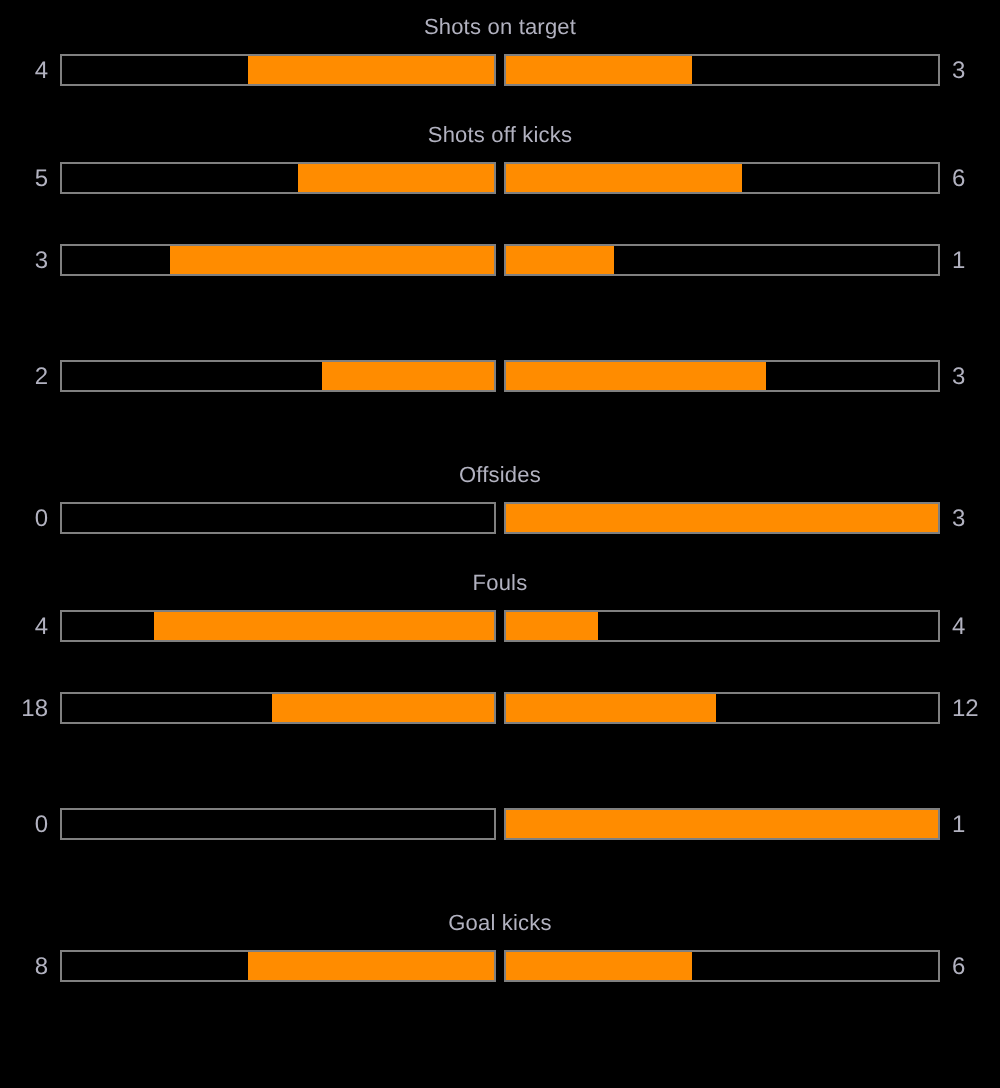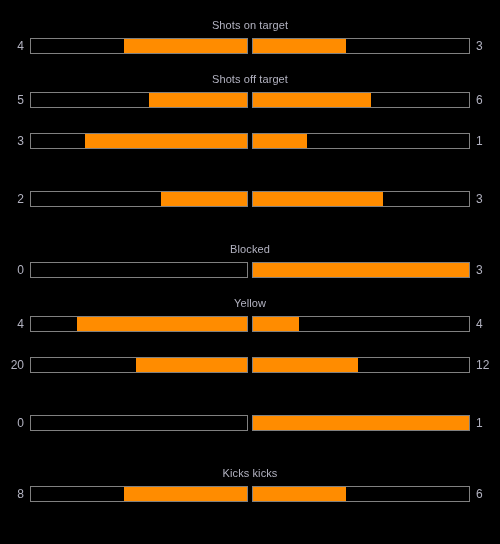--- a/index.html
+++ b/index.html
@@ -10,21 +10,21 @@
   }
   body {
     width: 500px;
     height: 544px;
     overflow: hidden;
     font-family: "Liberation Sans", sans-serif;
     position: relative;
   }
   #stats-panel {
     width: 500px;
-    padding-top: 19px;
+    padding-top: 8px;
     box-sizing: border-box;
   }
   .stat-row {
     height: 54px;
     position: relative;
   }
   .stat-title {
     text-align: center;
     color: #b2b2c0;
     font-size: 11px;
@@ -100,21 +100,21 @@
         <div class="bar-track left-track">
           <div class="bar-fill" style="width: 57.1%; background: rgb(255, 140, 0);"></div>
         </div>
         <div class="bar-track right-track">
           <div class="bar-fill" style="width: 42.9%; background: rgb(255, 140, 0);"></div>
         </div>
         <div class="value-label value-right">3</div>
       </div>
     </div>
     <div class="stat-row">
-      <div class="stat-title">Shots off target</div>
+      <div class="stat-title">Shots off kicks</div>
       <div class="bars">
         <div class="value-label value-left">5</div>
         <div class="bar-track left-track">
           <div class="bar-fill" style="width: 45.5%; background: rgb(255, 140, 0);"></div>
         </div>
         <div class="bar-track right-track">
           <div class="bar-fill" style="width: 54.5%; background: rgb(255, 140, 0);"></div>
         </div>
         <div class="value-label value-right">6</div>
       </div>
@@ -137,48 +137,48 @@
         <div class="bar-track left-track">
           <div class="bar-fill" style="width: 40%; background: rgb(255, 140, 0);"></div>
         </div>
         <div class="bar-track right-track">
           <div class="bar-fill" style="width: 60%; background: rgb(255, 140, 0);"></div>
         </div>
         <div class="value-label value-right">3</div>
       </div>
     </div>
     <div class="stat-row">
-      <div class="stat-title">Blocked</div>
+      <div class="stat-title">Offsides</div>
       <div class="bars">
         <div class="value-label value-left">0</div>
         <div class="bar-track left-track">
           <div class="bar-fill" style="width: 0%; background: rgb(255, 140, 0);"></div>
         </div>
         <div class="bar-track right-track">
           <div class="bar-fill" style="width: 100%; background: rgb(255, 140, 0);"></div>
         </div>
         <div class="value-label value-right">3</div>
       </div>
     </div>
     <div class="stat-row">
-      <div class="stat-title">Yellow</div>
+      <div class="stat-title">Fouls</div>
       <div class="bars">
         <div class="value-label value-left">4</div>
         <div class="bar-track left-track">
           <div class="bar-fill" style="width: 78.9%; background: rgb(255, 140, 0);"></div>
         </div>
         <div class="bar-track right-track">
           <div class="bar-fill" style="width: 21.1%; background: rgb(255, 140, 0);"></div>
         </div>
         <div class="value-label value-right">4</div>
       </div>
     </div>
     <div class="stat-row">
       <div class="bars">
-        <div class="value-label value-left">20</div>
+        <div class="value-label value-left">18</div>
         <div class="bar-track left-track">
           <div class="bar-fill" style="width: 51.4%; background: rgb(255, 140, 0);"></div>
         </div>
         <div class="bar-track right-track">
           <div class="bar-fill" style="width: 48.6%; background: rgb(255, 140, 0);"></div>
         </div>
         <div class="value-label value-right">12</div>
       </div>
     </div>
     <div class="stat-row">
@@ -187,21 +187,21 @@
         <div class="bar-track left-track">
           <div class="bar-fill" style="width: 0%; background: rgb(255, 140, 0);"></div>
         </div>
         <div class="bar-track right-track">
           <div class="bar-fill" style="width: 100%; background: rgb(255, 140, 0);"></div>
         </div>
         <div class="value-label value-right">1</div>
       </div>
     </div>
     <div class="stat-row">
-      <div class="stat-title">Kicks kicks</div>
+      <div class="stat-title">Goal kicks</div>
       <div class="bars">
         <div class="value-label value-left">8</div>
         <div class="bar-track left-track">
           <div class="bar-fill" style="width: 57.1%; background: rgb(255, 140, 0);"></div>
         </div>
         <div class="bar-track right-track">
           <div class="bar-fill" style="width: 42.9%; background: rgb(255, 140, 0);"></div>
         </div>
         <div class="value-label value-right">6</div>
       </div>

